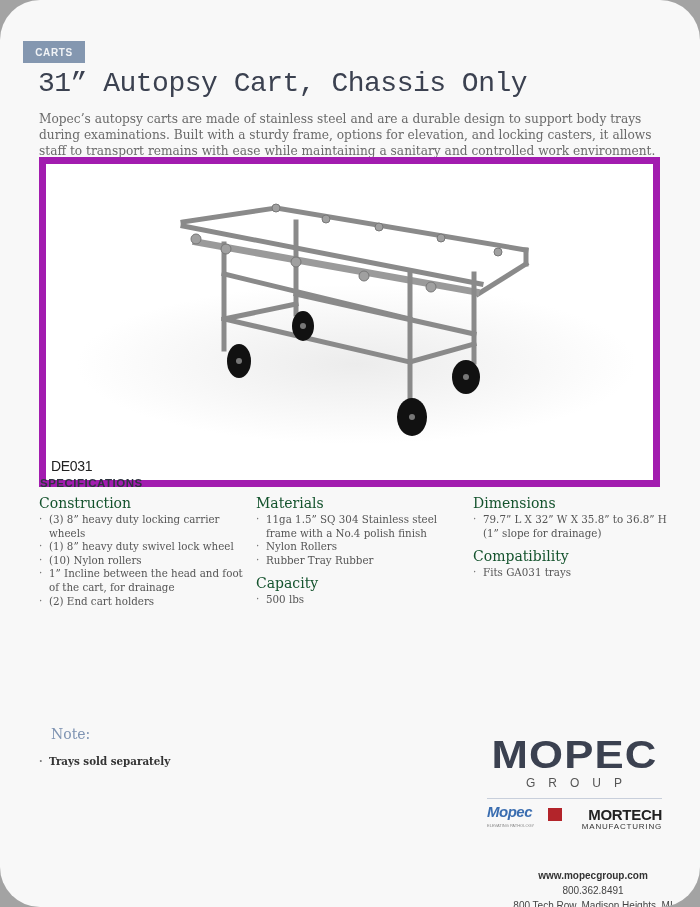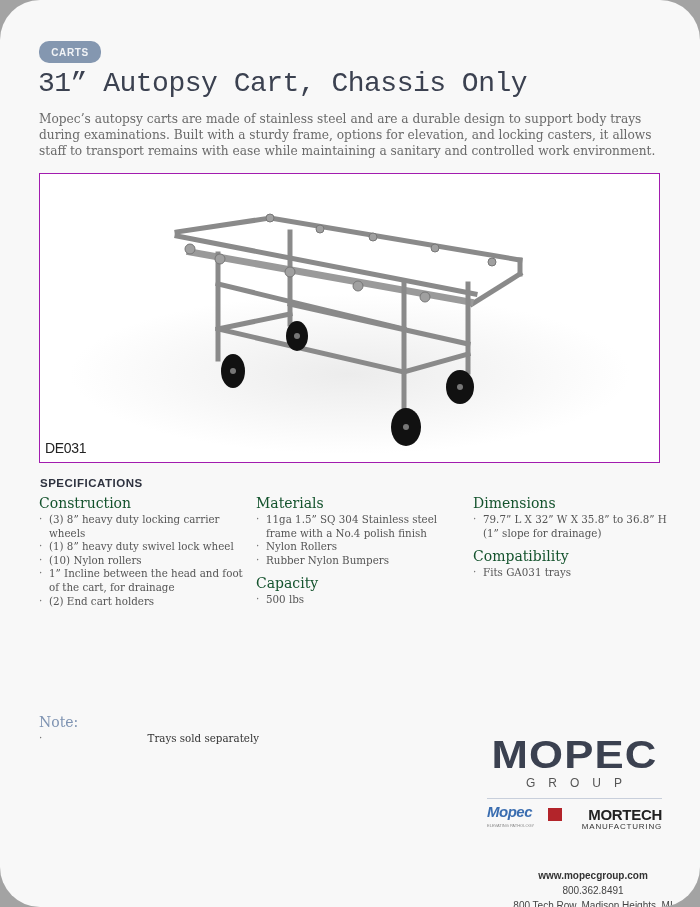--- a/index.html
+++ b/index.html
@@ -1,32 +1,32 @@
 <!DOCTYPE html>
 <html><head>
 <meta charset="utf-8">
 <style>
   html, body { margin:0; padding:0; }
   body { width:700px; height:907px; background:#a3a3a3; position:relative; overflow:hidden; font-family:"Liberation Sans", sans-serif; }
   .page { position:absolute; left:0; top:0; width:700px; height:907px; background:#f8f8f8; border-radius:40px 40px 40px 40px; overflow:hidden; }
-  .tag { position:absolute; left:39px; top:41px; width:62px; height:22px; background:#8497b0; color:#f1f3f6; font-weight:bold; font-size:10px; letter-spacing:0.6px; display:flex; align-items:center; justify-content:center;border-radius:10px; }
+  .tag { position:absolute; left:23px; top:41px; width:62px; height:22px; background:#8497b0; color:#f1f3f6; font-weight:bold; font-size:10px; letter-spacing:0.6px; display:flex; align-items:center; justify-content:center; }
   .title { position:absolute; left:38px; top:68px; font-size:28px; color:#3b4150; font-family:Liberation Mono, monospace; letter-spacing:-0.5px; white-space:nowrap; }
   .desc { position:absolute; left:39px; top:111px; width:620px; font-family:"DejaVu Serif", serif; font-size:12.2px; line-height:16px; color:#6a6a6a; }
-  .figure { position:absolute; left:39px; top:173px; width:621px; height:290px; background:#ffffff; border:1px solid #a21caf; box-sizing:border-box; overflow:hidden; }
+  .figure { position:absolute; left:39px; top:157px; width:621px; height:330px; background:#ffffff; border:7px solid #a21caf; box-sizing:border-box; overflow:hidden; }
   .figure svg { position:absolute; left:0; top:0; }
   .fig-label { position:absolute; left:5px; bottom:6px; font-size:14px; color:#222; font-family:"Liberation Sans", sans-serif; letter-spacing:-0.3px; }
   .specs-h { position:absolute; left:40px; top:477px; font-size:11.5px; font-weight:bold; letter-spacing:0.5px; color:#2f3340; }
   .col { position:absolute; top:495px; width:205px; }
   .col h3 { margin:0; font-family:"DejaVu Serif", serif; font-weight:normal; font-size:14px; color:#14532d; line-height:17px; }
   .col ul { list-style:none; margin:1px 0 8px 0; padding:0; }
   .col li { position:relative; padding-left:10px; font-family:"DejaVu Serif", serif; font-size:10.3px; line-height:13.6px; color:#555; }
   .col li::before { content:"·"; position:absolute; left:0; top:0; color:#777; }
   .note { position:absolute; left:39px; top:714px; width:220px; }
-  .note h3 { margin:0; font-family:"DejaVu Serif", serif; font-weight:normal; font-size:14px; color:#7e93b2; }
-  .note li { font-weight:normal; color:#333;text-align:right; }
+  .note h3 { margin:12px; font-family:"DejaVu Serif", serif; font-weight:normal; font-size:14px; color:#7e93b2; }
+  .note li { font-weight:bold; color:#333; }
   .logo { position:absolute; left:487px; top:738px; width:175px; }
   .mopec { font-family:"Liberation Sans", sans-serif; font-weight:bold; font-size:38px; color:#3b4150; letter-spacing:1px; line-height:34px; text-align:center; transform:scaleX(1.15); transform-origin:center; }
   .group { text-align:center; font-size:12px; letter-spacing:13px; color:#555; margin-top:4px; padding-left:12px; }
   .sep { height:1px; background:#c8cfdb; margin:8px 0 6px 0; }
   .sublogos { display:flex; justify-content:space-between; align-items:center; }
   .sub-mopec { color:#3a6db0; font-weight:bold; font-size:15px; font-style:italic; letter-spacing:-0.5px; line-height:14px; }
   .sub-mopec small { display:block; font-size:4px; color:#888; font-style:normal; letter-spacing:0; font-weight:normal; }
   .mortech { display:flex; flex-direction:column; align-items:flex-end; }
   .mortech .top { display:flex; align-items:center; font-weight:bold; font-size:15px; color:#222; letter-spacing:-0.3px; line-height:14px;gap:25px; }
   .mortech .sq { display:inline-block; width:14px; height:13px; background:#b3242a; margin-right:1px; }
@@ -110,21 +110,21 @@
       <li>1” Incline between the head and foot of the cart, for drainage</li>
       <li>(2) End cart holders</li>
     </ul>
   </div>
 
   <div class="col" style="left:256px; width:190px;">
     <h3>Materials</h3>
     <ul>
       <li>11ga 1.5” SQ 304 Stainless steel frame with a No.4 polish finish</li>
       <li>Nylon Rollers</li>
-      <li>Rubber Nylon Bumpers</li>
+      <li>Rubber Tray Rubber</li>
     </ul>
     <h3>Capacity</h3>
     <ul>
       <li>500 lbs</li>
     </ul>
   </div>
 
   <div class="col" style="left:473px; width:195px;">
     <h3>Dimensions</h3>
     <ul>

